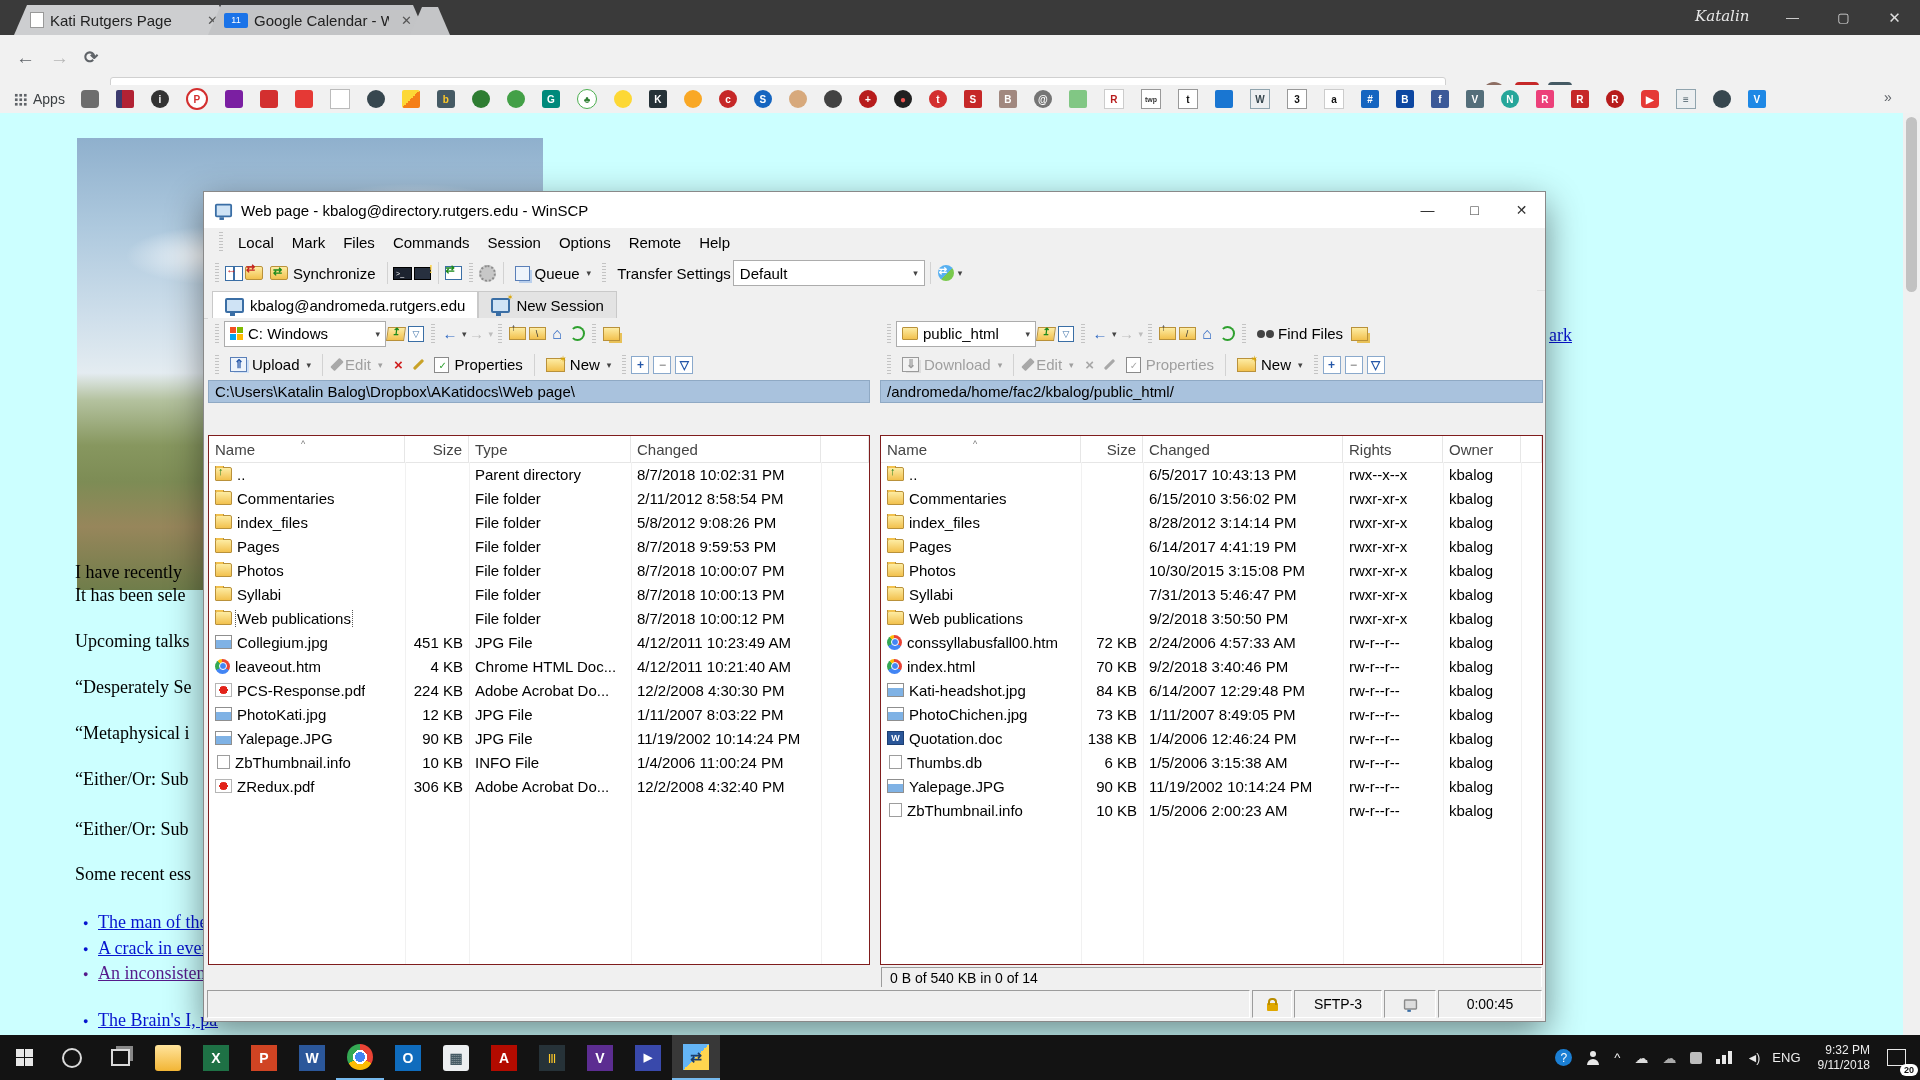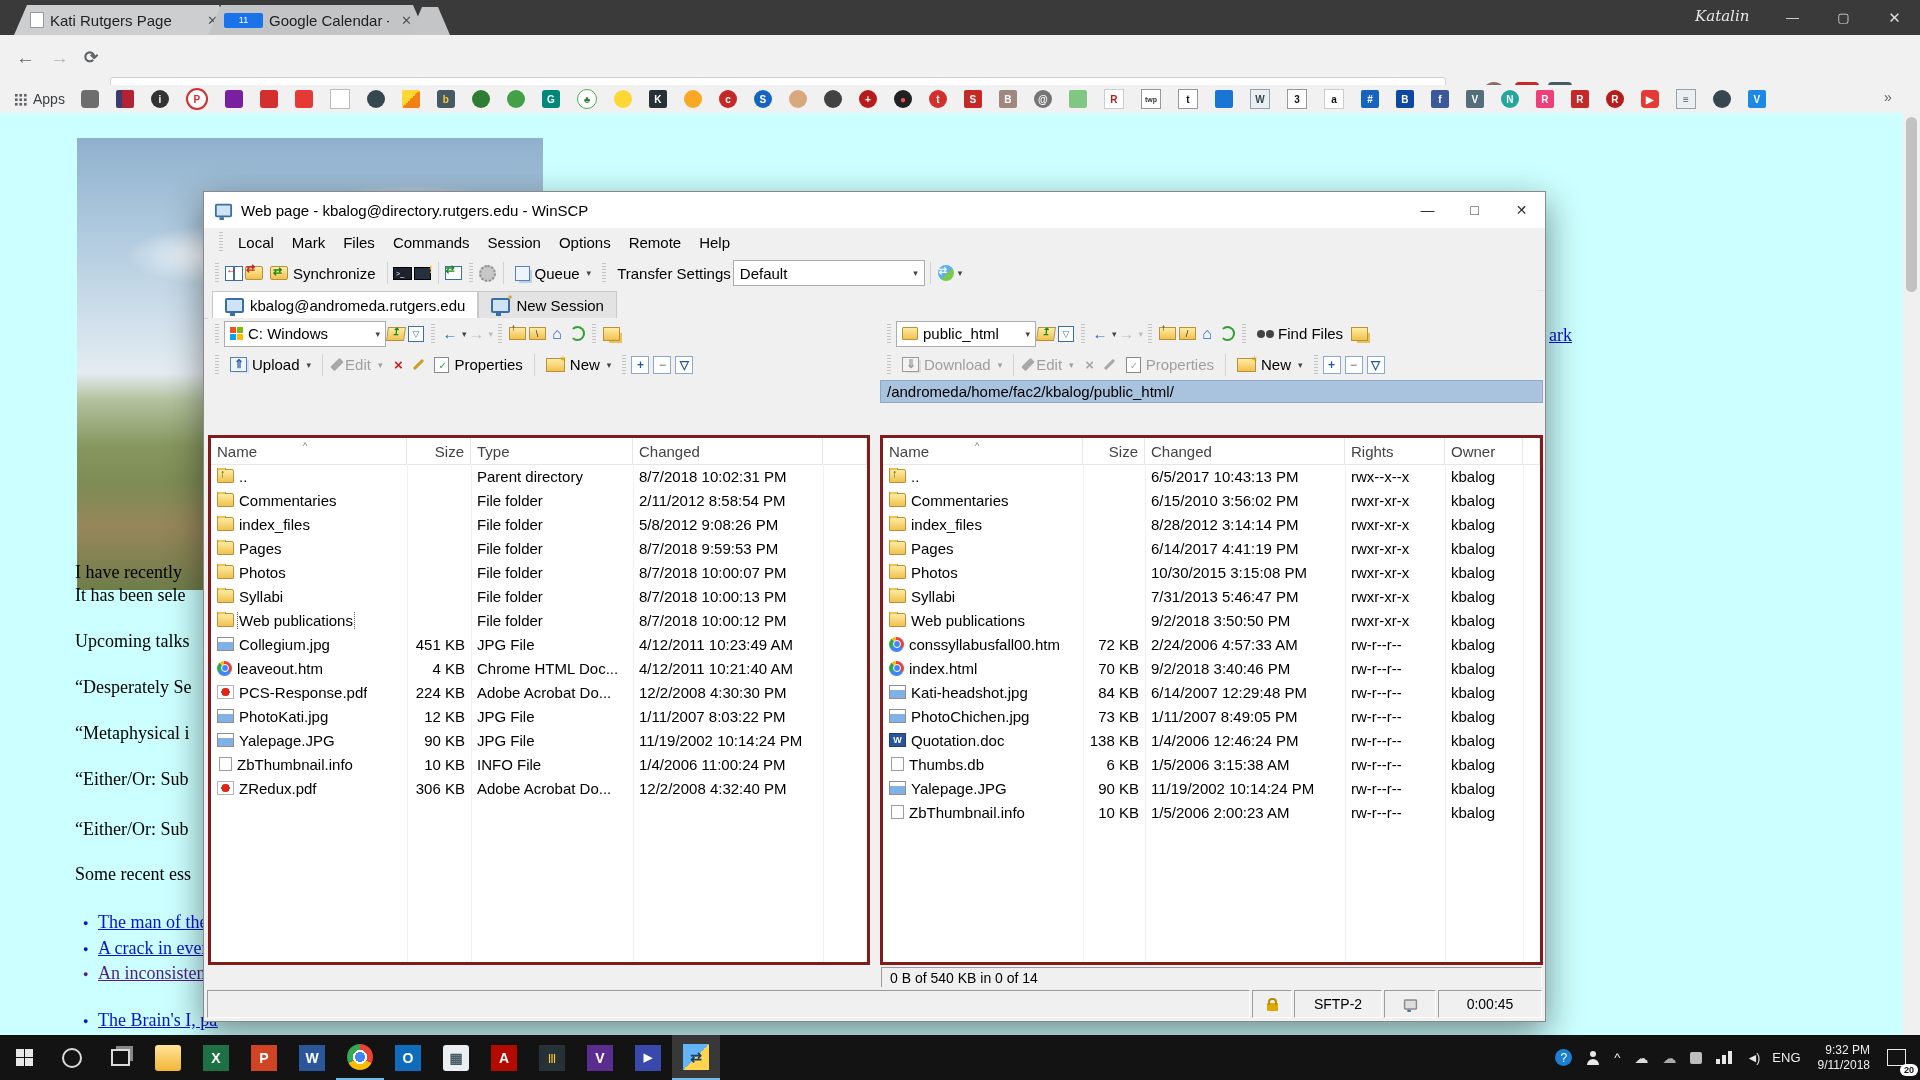--- a/index.html
+++ b/index.html
@@ -6,21 +6,21 @@
   body{width:1920px;height:1080px;position:relative;overflow:hidden;
        font-family:"Liberation Sans",sans-serif;background:#ccffff;font-size:15px}
   
   .titlebar{position:absolute;left:0;top:0;width:1920px;height:35px;background:#3a3a3a}
   .tab{position:absolute;top:5px;height:30px;background:#cdced0;display:flex;align-items:center;
        padding:0 10px 0 16px;font-size:15px;color:#222;
        clip-path:polygon(0 100%,13px 0,calc(100% - 13px) 0,100% 100%)}
   .tab .t-title{white-space:nowrap;overflow:hidden;max-width:140px;margin:0 8px 0 6px}
   .tab .t-close{color:#555;font-size:13px;margin-left:auto;padding:0 4px}
   .tab-icon-page{width:12px;height:14px;background:#fff;border:1px solid #999;flex:0 0 auto}
-  .tab-icon-cal{width:39px;height:15px;background:#1a73e8;color:#fff;font-size:9px;display:flex;
+  .tab-icon-cal{width:24px;height:15px;background:#1a73e8;color:#fff;font-size:9px;display:flex;
        align-items:center;justify-content:center;border-radius:2px;flex:0 0 auto}
   .tab-stub{position:absolute;top:7px;height:28px;width:40px;background:#c4c5c7;
        clip-path:polygon(0 100%,12px 0,calc(100% - 12px) 0,100% 100%)}
   .profile-name{position:absolute;left:1695px;top:7px;color:#e8e8e8;font-size:15px;
        font-family:"DejaVu Serif",serif;font-style:italic}
   .win-btns{position:absolute;right:0;top:0;height:35px;display:flex}
   .win-btns>div{width:51px;height:35px;display:flex;align-items:center;justify-content:center;
        color:#dedede;font-size:13px}
   .win-btns .bclose{font-size:15px}
   .btoolbar{position:absolute;left:0;top:35px;width:1920px;height:50px;background:#f1f1f1}
@@ -98,21 +98,21 @@
   .stab{display:flex;align-items:center;gap:6px;height:26px;padding:0 12px;font-size:15px;
        border:1px solid #c9c9c9;border-bottom:none;background:#e3e3e3}
   .stab.active{background:#fff}
   
   .panel{position:absolute;top:126px;bottom:31px;background:#f0f0f0}
   .panel.left{left:4px;width:662px}
   .panel.right{left:676px;width:663px}
   .prow{height:31px;display:flex;align-items:center;padding-left:2px}
   .pathbar{height:23px;background:#a9c2dd;display:flex;align-items:center;padding-left:6px;
        font-size:15px;white-space:nowrap;overflow:hidden;border:1px solid #8fa9c4;box-sizing:border-box}
-  .flist{position:absolute;left:0;right:0;top:117px;bottom:25px;background:#fff;border:3px solid #7f1d1d;overflow:hidden}
+  .flist{position:absolute;left:0;right:0;top:117px;bottom:25px;background:#fff;border:1px solid #7f1d1d;overflow:hidden}
   .hdr,.row{display:grid;align-items:center;height:25px;font-size:15px}
   .row{height:24px}
   .panel.left .hdr,.panel.left .row{grid-template-columns:196px 64px 162px 190px 1fr}
   .panel.right .hdr,.panel.right .row{grid-template-columns:200px 62px 200px 100px 78px 1fr}
   .hdr{color:#444;border-bottom:1px solid #e6e6e6;height:26px}
   .hdr>div{padding:0 6px;border-right:1px solid #e6e6e6;height:100%;display:flex;align-items:center;overflow:hidden;white-space:nowrap}
   .hdr .hsize,.row .csize{justify-content:flex-end;text-align:right}
   .sortmark{font-size:9px;color:#777;margin-left:46px;transform:translateY(-5px)}
   .lbody{position:absolute;left:0;right:0;top:26px;bottom:0;background:
      linear-gradient(#f1f1f1,#f1f1f1) 196px 0/1px 100% no-repeat,
@@ -502,20 +502,21 @@
       <span class="tbtn">
         <span class="i-newf icn" style="width:17px"></span>
         <span>New</span>
           <span class="carr">▾</span>
       </span>
       <span class="grip"></span>
       <span class="i-box">+</span>
       <span class="i-box" style="margin-left:4px;color:#999">−</span>
       <span class="i-box" style="margin-left:4px">▽</span>
     </div>
+    <div class="pathbar">C:\Users\Katalin Balog\Dropbox\AKatidocs\Web page\</div>
     <div class="flist">
       <div class="hdr">
         <div>
             <span>Name</span>
             <span class="sortmark">^</span>
           </div>
         <div class="hsize">Size</div>
         <div>Type</div>
         <div>Changed</div>
         <div></div>
@@ -922,21 +923,21 @@
     <div class="pstatus">
       <div class="scell grow">0 B of 540 KB in 0 of 14</div>
     </div>
   </div>
 
   <div class="w-status">
     <div class="scell grow"></div>
     <div class="scell" style="width:22px;justify-content:center">
       <span class="i-lock"></span>
     </div>
-    <div class="scell" style="width:70px;justify-content:center">SFTP-2</div>
+    <div class="scell" style="width:70px;justify-content:center">SFTP-3</div>
     <div class="scell" style="width:34px;justify-content:center">
       <span class="mon" style="transform:scale(.7);border-color:#8a8a8a;background:#ddd"></span>
     </div>
     <div class="scell" style="width:86px;justify-content:center">0:00:45</div>
   </div>
 </div>
 
 <div class="taskbar">
   <div class="tb-left">
     <div class="tb-cell">

